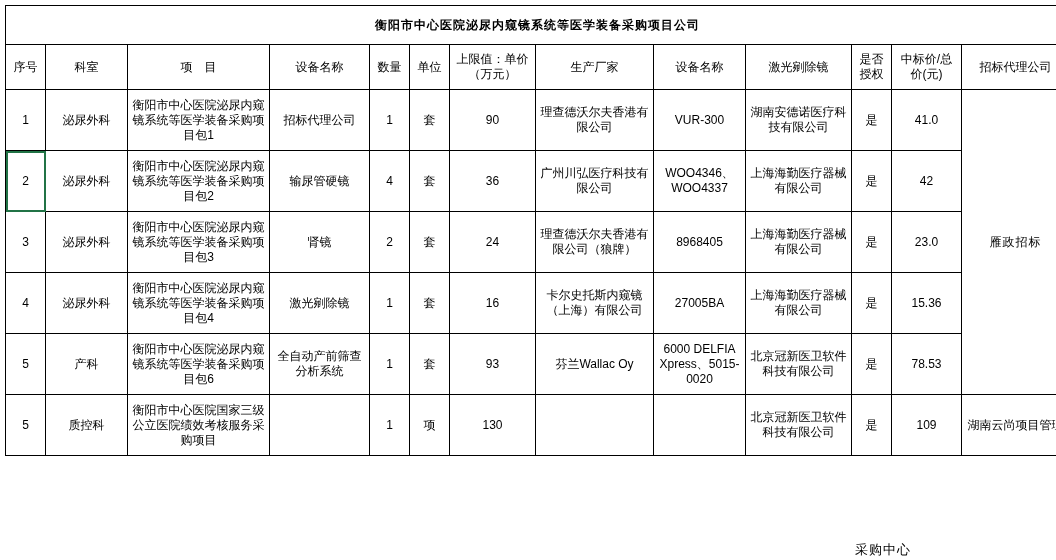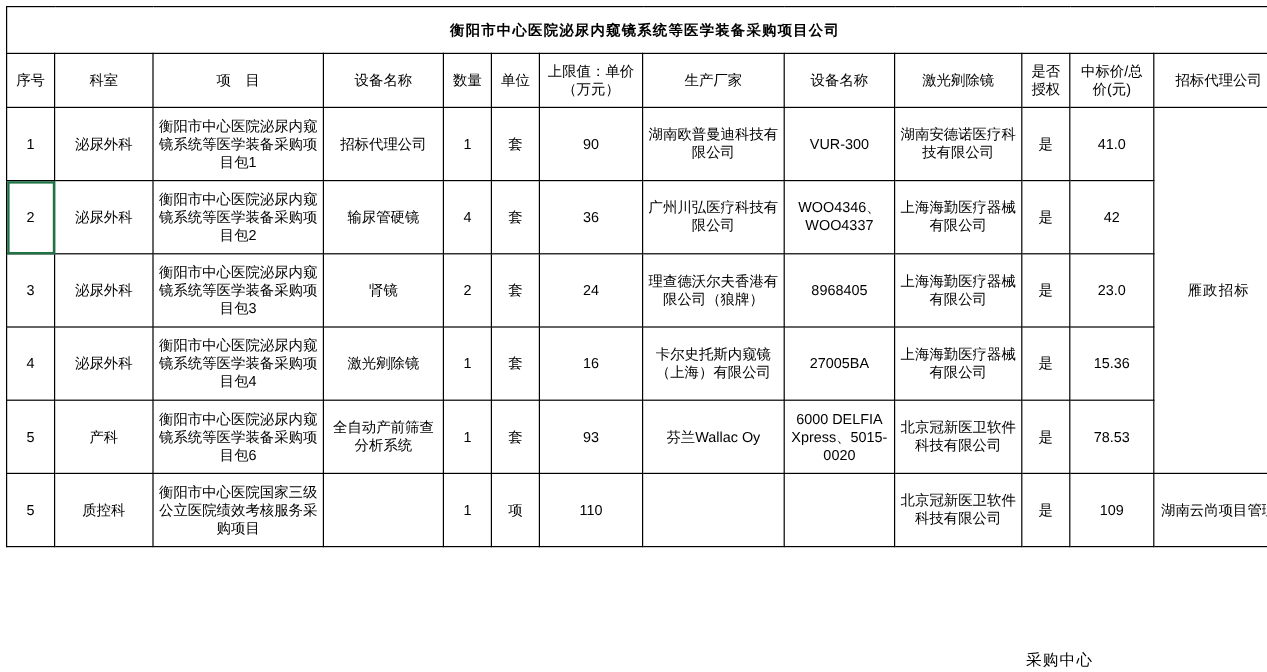--- a/index.html
+++ b/index.html
@@ -118,21 +118,21 @@
     </tr>
 
     <tr>
       <td class="body-cell">1</td>
       <td class="body-cell">泌尿外科</td>
       <td class="body-cell">衡阳市中心医院泌尿内窥镜系统等医学装备采购项目包1</td>
       <td class="body-cell">招标代理公司</td>
       <td class="body-cell">1</td>
       <td class="body-cell">套</td>
       <td class="body-cell">90</td>
-      <td class="body-cell">湖南欧普曼迪科技有限公司</td>
+      <td class="body-cell">理查德沃尔夫香港有限公司</td>
       <td class="body-cell">VUR-300</td>
       <td class="body-cell">湖南安德诺医疗科技有限公司</td>
       <td class="body-cell">是</td>
       <td class="body-cell">41.0</td>
       <td class="body-cell agency-vertical" rowspan="5">雁政招标</td>
     </tr>
 
     <tr>
       <td class="body-cell selected">2</td>
       <td class="body-cell">泌尿外科</td>
@@ -193,21 +193,21 @@
       <td class="body-cell">78.53</td>
     </tr>
 
     <tr>
       <td class="body-cell">5</td>
       <td class="body-cell">质控科</td>
       <td class="body-cell">衡阳市中心医院国家三级公立医院绩效考核服务采购项目</td>
       <td class="body-cell"></td>
       <td class="body-cell">1</td>
       <td class="body-cell">项</td>
-      <td class="body-cell">110</td>
+      <td class="body-cell">130</td>
       <td class="body-cell"></td>
       <td class="body-cell"></td>
       <td class="body-cell">北京冠新医卫软件科技有限公司</td>
       <td class="body-cell">是</td>
       <td class="body-cell">109</td>
       <td class="body-cell">湖南云尚项目管理</td>
     </tr>
   </tbody>
     </table>
 

